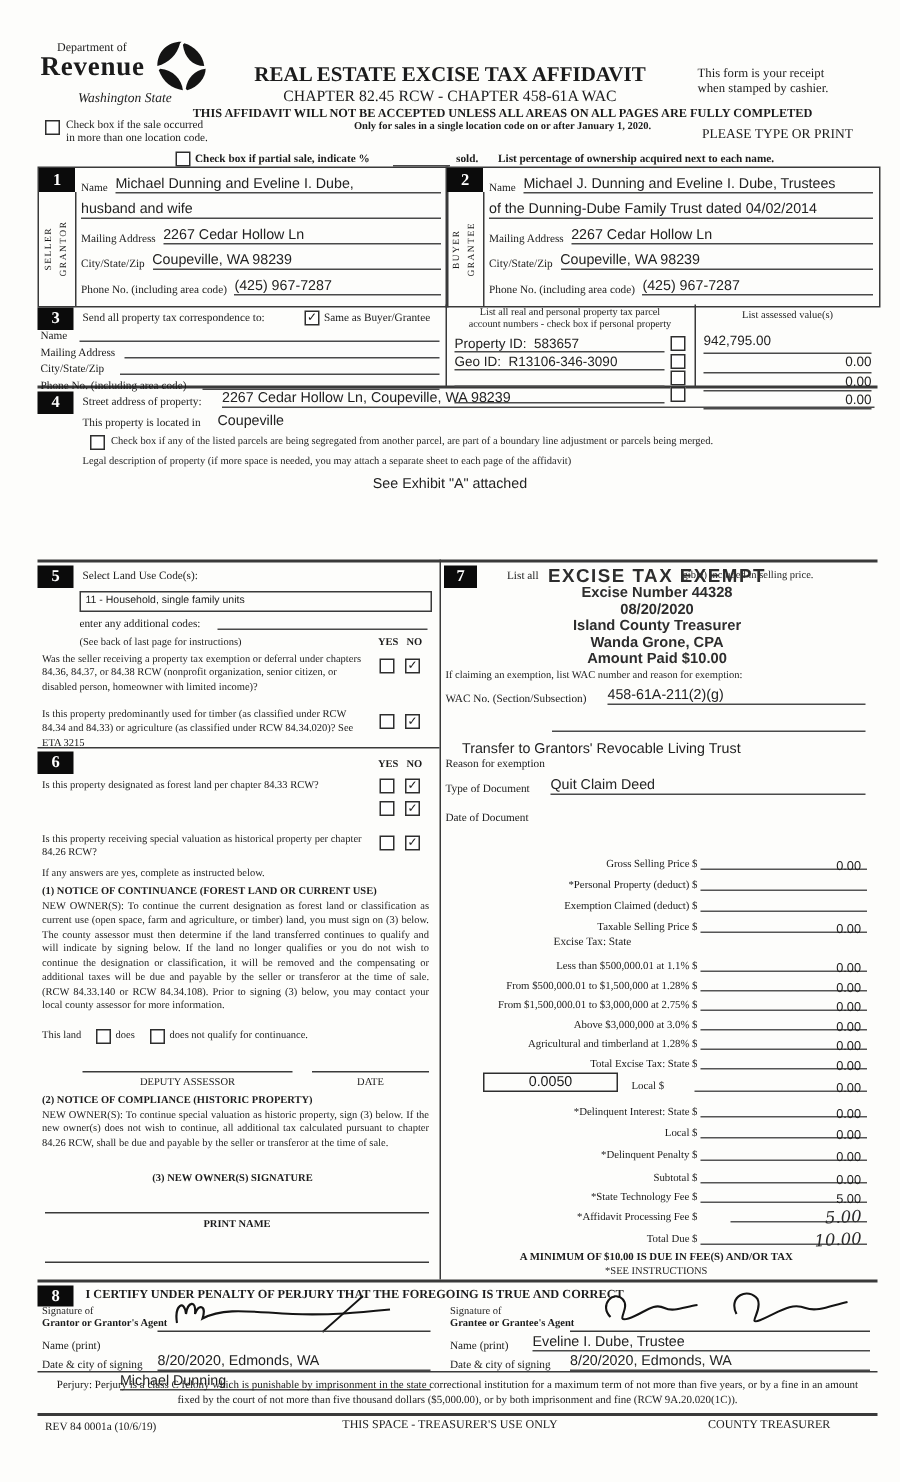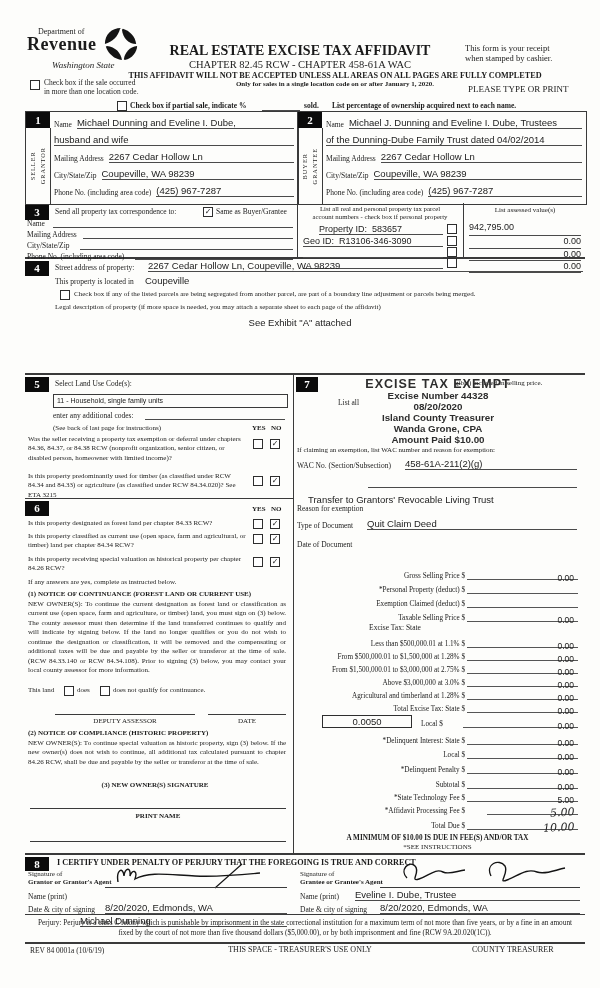--- a/index.html
+++ b/index.html
@@ -146,21 +146,21 @@
     <span class="abs lbl" style="left:2px;top:38px;">City/State/Zip</span>
     <span class="abs ul" style="left:55px;top:37px;width:213px;height:9px;"></span>
     <span class="abs lbl" style="left:2px;top:49px;">Phone No. (including area code)</span>
     <span class="abs ul" style="left:110px;top:48px;width:158px;height:8px;"></span>
 
     <div class="abs xs c" style="left:276px;top:2px;width:158px;">
       <span>List all real and personal property tax parcel</span><br><span>account numbers - check box if personal property</span>
     </div>
     <div class="abs" style="left:278px;top:19px;width:156px;">
       <div class="frow" style="height:13px;">
-        <span class="flex1 ul val" style="font-size:9px;margin-left:16px;"><span>Property ID:</span>&nbsp;&nbsp;<span>583657</span></span>
+        <span class="flex1 ul val" style="font-size:9px;"><span>Property ID:</span>&nbsp;&nbsp;<span>583657</span></span>
         <span class="cb" style="margin:0 2px 1px 4px;"></span>
       </div>
       <div class="frow" style="height:12px;">
         <span class="flex1 ul val" style="font-size:9px;"><span>Geo ID:</span>&nbsp;&nbsp;<span>R13106-346-3090</span></span>
         <span class="cb" style="margin:0 2px 1px 4px;"></span>
       </div>
       <div class="frow" style="height:11px;">
         <span class="flex1 ul val" style="font-size:9px;"><span></span><span></span></span>
         <span class="cb" style="margin:0 2px 1px 4px;"></span>
       </div>
@@ -211,21 +211,20 @@
 
   <div class="hline" style="left:25px;top:498px;width:268px;"></div>
   <div class="tile" style="left:25px;top:501px;width:24px;height:15px;line-height:15px;">6</div>
   <span class="abs b sm" style="left:252px;top:505px;">YES</span>
   <span class="abs b sm" style="left:271px;top:505px;">NO</span>
 
   <div class="abs sm" style="left:28px;top:519px;width:220px;">Is this property designated as forest land per chapter 84.33 RCW?</div>
   <span class="abs cb" style="left:253px;top:519px;"></span>
   <span class="abs cb" style="left:270px;top:519px;">✓</span>
 
-  <div class="abs sm" style="left:28px;top:532px;width:220px;">Is this property classified as current use (open space, farm and agricultural, or timber) land per chapter 84.34 RCW?</div>
   <span class="abs cb" style="left:253px;top:534px;"></span>
   <span class="abs cb" style="left:270px;top:534px;">✓</span>
 
   <div class="abs sm" style="left:28px;top:555px;width:220px;">Is this property receiving special valuation as historical property per chapter 84.26 RCW?</div>
   <span class="abs cb" style="left:253px;top:557px;"></span>
   <span class="abs cb" style="left:270px;top:557px;">✓</span>
 
   <div class="abs sm" style="left:28px;top:578px;">If any answers are yes, complete as instructed below.</div>
   <div class="abs b sm" style="left:28px;top:590px;width:260px;">(1) NOTICE OF CONTINUANCE (FOREST LAND OR CURRENT USE)</div>
   <div class="abs sm" style="left:28px;top:600px;width:258px;text-align:justify;">NEW OWNER(S): To continue the current designation as forest land or classification as current use (open space, farm and agriculture, or timber) land, you must sign on (3) below. The county assessor must then determine if the land transferred continues to qualify and will indicate by signing below. If the land no longer qualifies or you do not wish to continue the designation or classification, it will be removed and the compensating or additional taxes will be due and payable by the seller or transferor at the time of sale. (RCW 84.33.140 or RCW 84.34.108). Prior to signing (3) below, you may contact your local county assessor for more information.</div>
@@ -243,21 +242,21 @@
 
   <div class="abs b sm" style="left:28px;top:729px;width:260px;">(2) NOTICE OF COMPLIANCE (HISTORIC PROPERTY)</div>
   <div class="abs sm" style="left:28px;top:739px;width:258px;text-align:justify;">NEW OWNER(S): To continue special valuation as historic property, sign (3) below. If the new owner(s) does not wish to continue, all additional tax calculated pursuant to chapter 84.26 RCW, shall be due and payable by the seller or transferor at the time of sale.</div>
 
   <div class="abs b sm c" style="left:50px;top:781px;width:210px;">(3) NEW OWNER(S) SIGNATURE</div>
   <div class="hline" style="left:30px;top:808px;width:256px;"></div>
   <div class="abs b sm c" style="left:90px;top:812px;width:136px;">PRINT NAME</div>
   <div class="hline" style="left:30px;top:841px;width:256px;"></div>
 
   <div class="tile" style="left:296px;top:377px;width:22px;height:15px;line-height:15px;">7</div>
-  <span class="abs lbl" style="left:324px;top:398px;padding-left:14px;">List all</span>
+  <span class="abs lbl" style="left:324px;top:379px;padding-left:14px;">List all</span>
   <span class="abs sm" style="left:455px;top:379px;">gible) included in selling price.</span>
 
   <div class="stamp">
     <div class="l1">EXCISE TAX EXEMPT</div>
     <div class="ln">Excise Number 44328</div>
     <div class="ln">08/20/2020</div>
     <div class="ln">Island County Treasurer</div>
     <div class="ln">Wanda Grone, CPA</div>
     <div class="ln">Amount Paid $10.00</div>
   </div>

